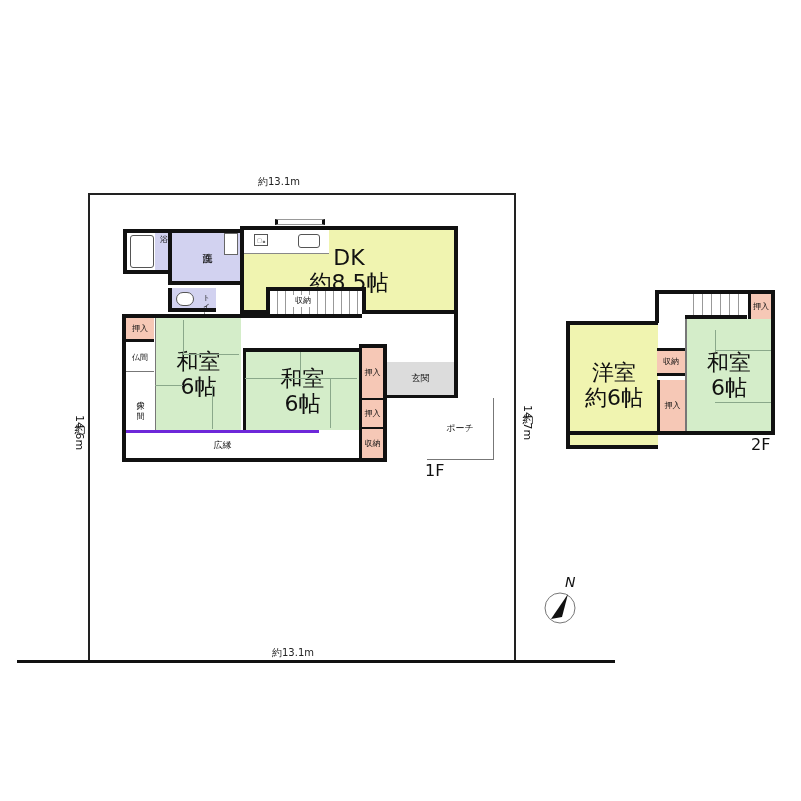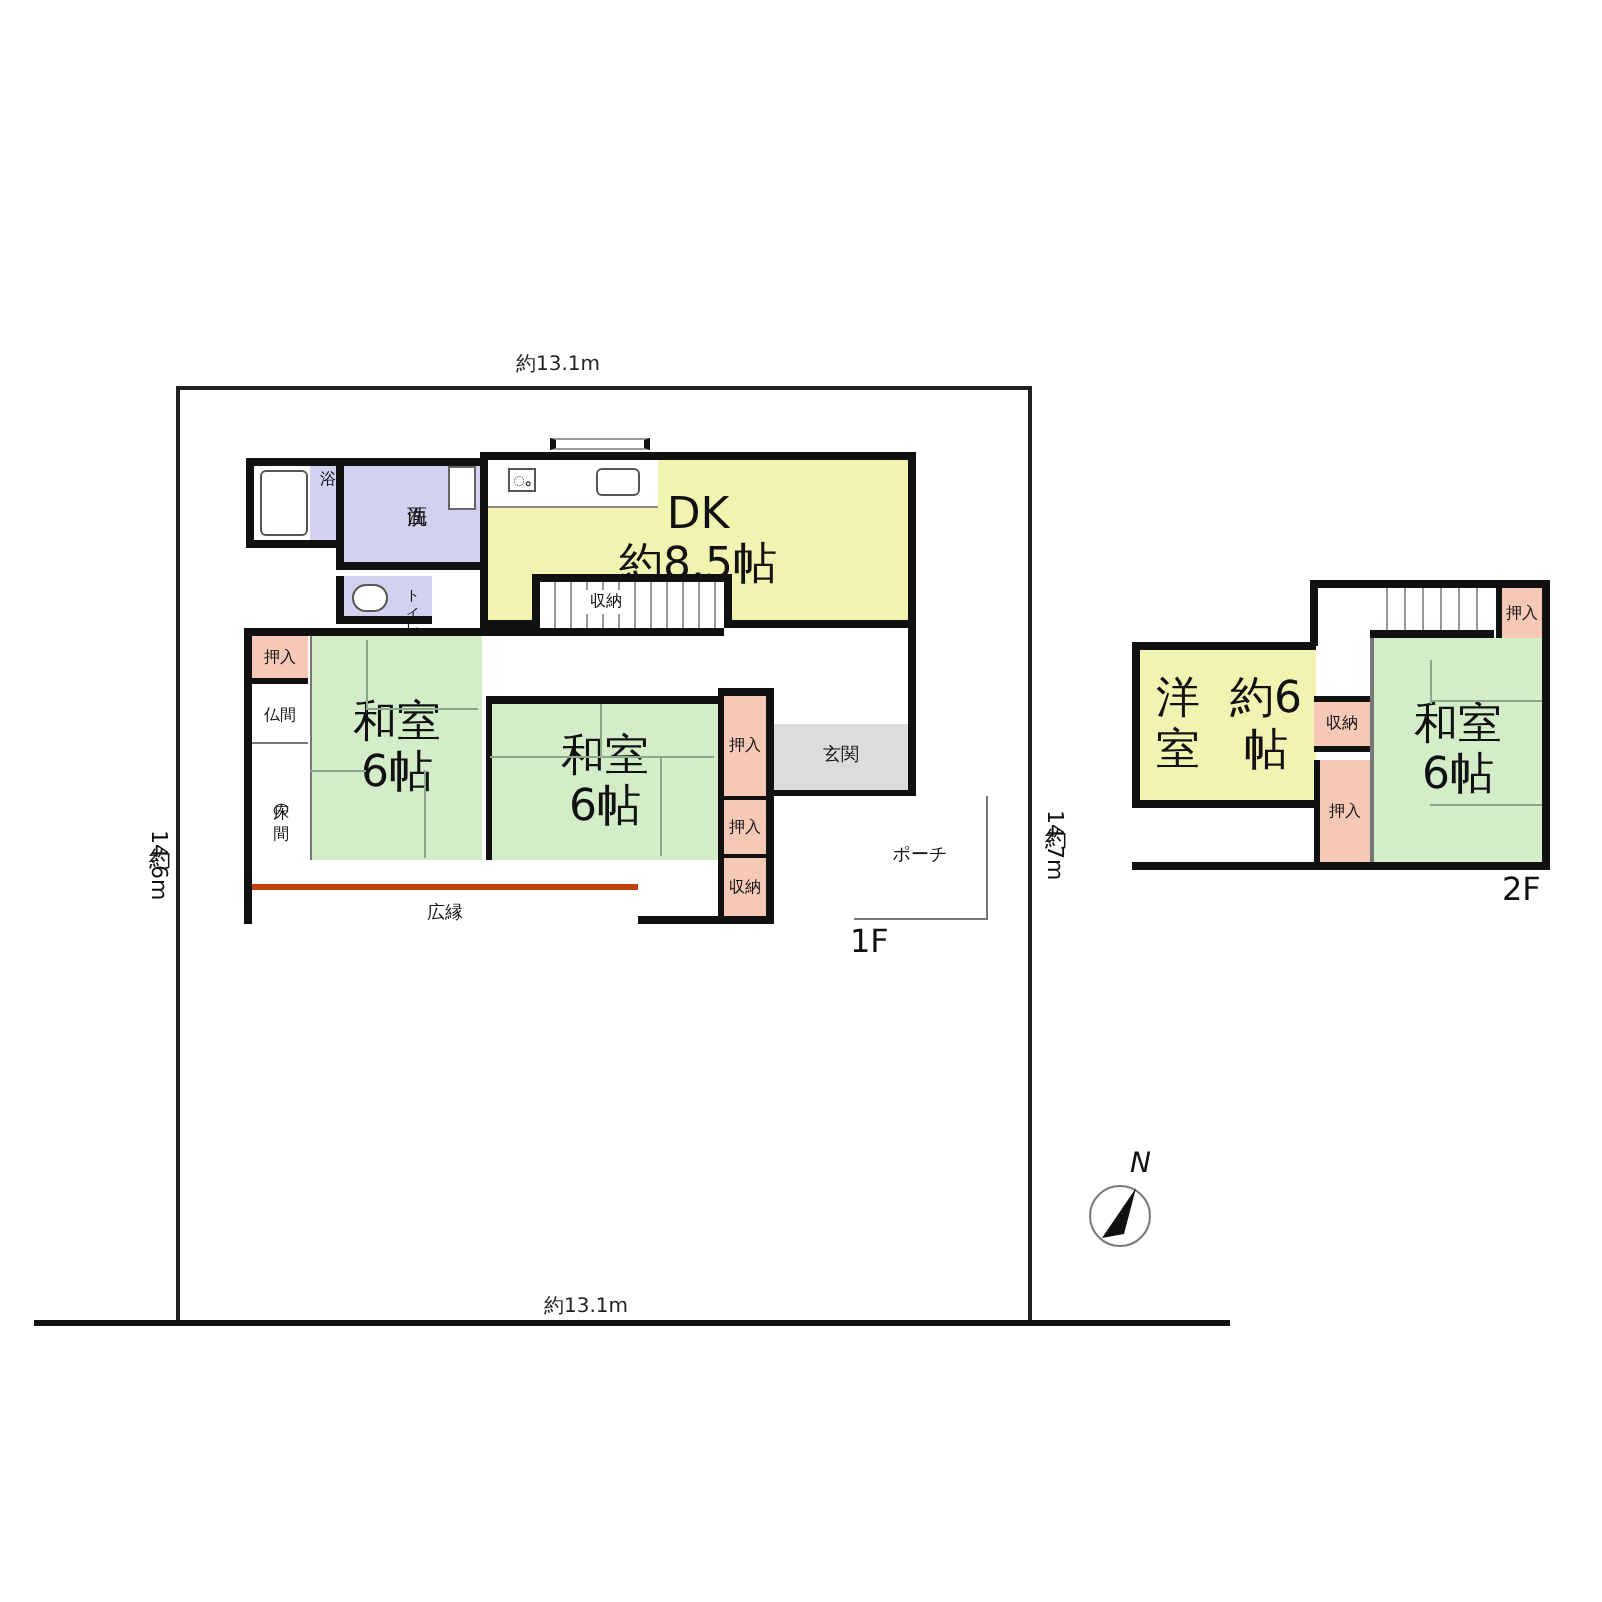--- a/index.html
+++ b/index.html
@@ -83,41 +83,41 @@
   <div class="tline" style="left:212px;top:385px;width:1px;height:44px;"></div>
 
   <div class="abs tatami room" style="left:243px;top:348px;width:116px;height:82px;border-top:4px solid #111;border-left:3px solid #111;flex-direction:column;">
     <span class="big">和室</span>
     <span class="big">6帖</span>
   </div>
   <div class="tline" style="left:300px;top:352px;width:1px;height:26px;"></div>
   <div class="tline" style="left:245px;top:378px;width:112px;height:1px;"></div>
   <div class="tline" style="left:330px;top:378px;width:1px;height:50px;"></div>
 
-  <div class="abs white room sm" style="left:126px;top:430px;width:193px;height:28px;border-top:3px solid #c2410c;font-size:9px;margin-top:12px;">広縁</div>
+  <div class="abs white room sm" style="left:126px;top:430px;width:193px;height:28px;border-top:3px solid #6d28d9;font-size:9px;">広縁</div>
 
   <div class="abs pink room sm" style="left:359px;top:344px;width:28px;height:56px;border:4px solid #111;border-left:3px solid #111;border-bottom:2px solid #111;">押入</div>
   <div class="abs pink room sm" style="left:359px;top:400px;width:28px;height:29px;border-right:4px solid #111;border-left:3px solid #111;border-bottom:2px solid #111;">押入</div>
   <div class="abs pink room sm" style="left:359px;top:429px;width:28px;height:33px;border:4px solid #111;border-top:none;border-left:3px solid #111;">収納</div>
 
   <div class="abs grey room" style="left:387px;top:362px;width:67px;height:36px;font-size:9px;border-bottom:3px solid #111;">玄関</div>
   <div class="abs wall" style="left:454px;top:314px;width:4px;height:84px;"></div>
 
   <div class="abs white room" style="left:387px;top:398px;width:67px;height:62px;border-right:1px solid #777;border-bottom:1px solid #777;font-size:9px;margin-left:40px;">ポーチ</div>
 
   <div class="abs floorlabel" style="left:425px;top:461px;">1F</div>
 </div>
 
 <div>
 
   <div class="abs white" style="left:655px;top:290px;width:120px;height:33px;border:4px solid #111;border-bottom:none;"></div>
   <div class="abs" style="left:685px;top:294px;width:62px;height:25px;background:repeating-linear-gradient(90deg,#fff 0 8px,#999 8px 9px);border-bottom:4px solid #111;"></div>
   <div class="abs pink room sm" style="left:748px;top:294px;width:23px;height:26px;border-left:3px solid #111;">押入</div>
 
-  <div class="abs yellow room" style="left:566px;top:321px;width:92px;height:83px;border:4px solid #111;border-right:none;justify-content:space-between;">
+  <div class="abs yellow room" style="left:566px;top:321px;width:92px;height:128px;border:4px solid #111;border-right:none;flex-direction:column;">
     <span class="big">洋室</span>
     <span class="big">約6帖</span>
   </div>
 
   <div class="abs pink room sm" style="left:657px;top:348px;width:28px;height:28px;border-top:3px solid #111;border-bottom:3px solid #111;">収納</div>
   <div class="abs pink room sm" style="left:657px;top:380px;width:28px;height:52px;border-left:3px solid #111;">押入</div>
 
   <div class="abs tatami room" style="left:685px;top:319px;width:90px;height:116px;border:4px solid #111;border-top:none;border-left:2px solid #777;flex-direction:column;">
     <span class="big">和室</span>
     <span class="big">6帖</span>

